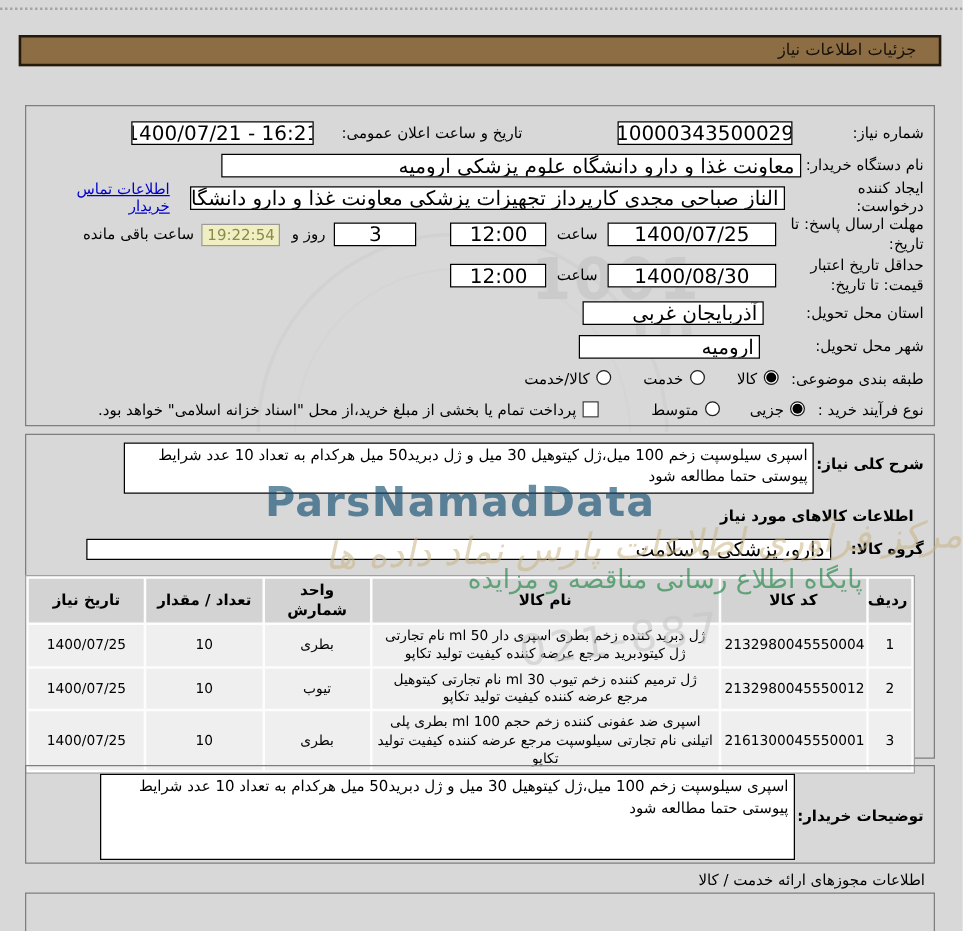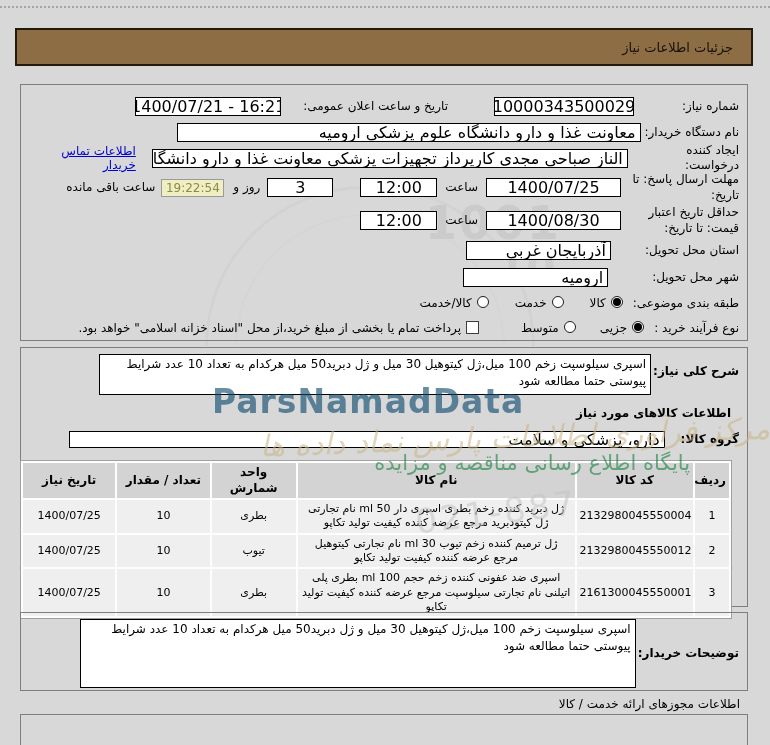--- a/index.html
+++ b/index.html
@@ -2,21 +2,21 @@
 <html lang="fa" dir="rtl"><head>
 <meta charset="utf-8">
 <style>
   * { margin:0; padding:0; box-sizing:border-box; }
   html,body { width:770px; height:745px; }
   body { font-family:"DejaVu Sans", sans-serif; font-size:12px; color:#000; }
   #page { position:relative; width:770px; height:745px; background:#d8d8d8; overflow:hidden; direction:rtl; }
 
   .dotline { position:absolute; top:6px; left:0; right:0; border-top:2px dotted #a5a5a5; }
 
-  #titlebar { position:absolute; top:28px; left:15px; width:738px; height:38px;
+  #titlebar { position:absolute; top:28px; left:15px; width:738px; height:25px;
     background:#8d6e44; border:2px solid #23190d; color:#17100a;
     display:flex; align-items:center; padding-right:18px; font-size:13px; }
 
   .panel { position:absolute; border:1px solid #7e7e7e; background:transparent; }
   #panel1 { top:84px; left:20px; width:728px; height:257px; padding:9px 8px 0 6px; }
   #panel2 { top:347px; left:20px; width:728px; height:260px; padding:6px 8px 0 6px; }
   #panel3 { top:612px; left:20px; width:728px; height:79px; padding:4px 8px 0 6px; display:flex; align-items:center; }
   #panel4 { top:714px; left:20px; width:728px; height:60px; }
 
   .row { display:flex; align-items:center; }
@@ -80,21 +80,21 @@
 
   <div id="titlebar">
     <span>جزئیات اطلاعات نیاز</span>
   </div>
 
   <div class="panel" id="panel1">
 
     <div class="row" style="height:25px;">
       <span class="lbl">شماره نیاز:</span>
       <div class="ibox center ltr" style="width:140px; margin-right:48px;">1100003435000293</div>
-      <span class="lbl" style="margin-right:46px;">تاریخ و ساعت اعلان عمومی:</span>
+      <span class="lbl" style="margin-right:76px;">تاریخ و ساعت اعلان عمومی:</span>
       <div class="ibox center ltr" style="width:146px; margin-right:22px;">1400/07/21 - 16:21</div>
     </div>
 
     <div class="row" style="height:26px;">
       <span class="lbl">نام دستگاه خریدار:</span>
       <div class="ibox rstart" style="width:464px; margin-right:4px;">معاونت غذا و دارو دانشگاه علوم پزشکی ارومیه</div>
     </div>
 
     <div class="row" style="height:26px;">
       <span class="lbl">ایجاد کننده درخواست:</span>

